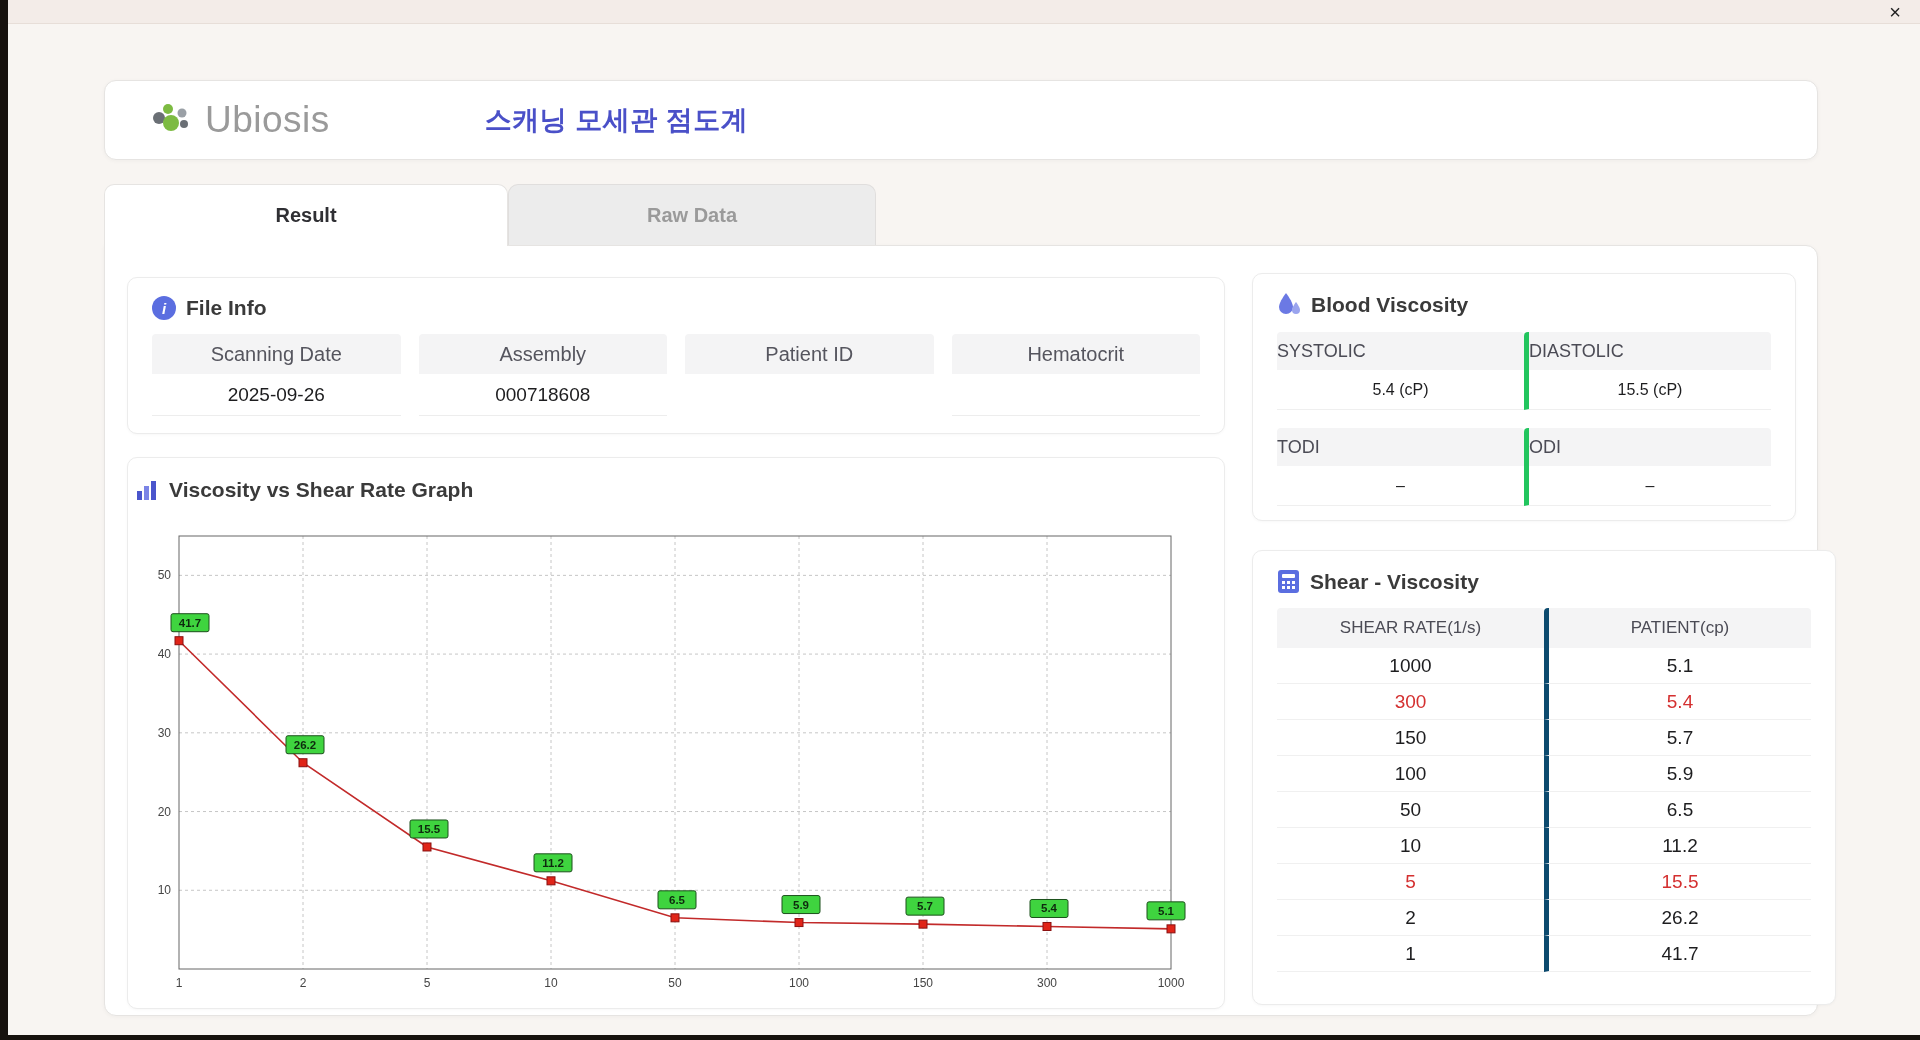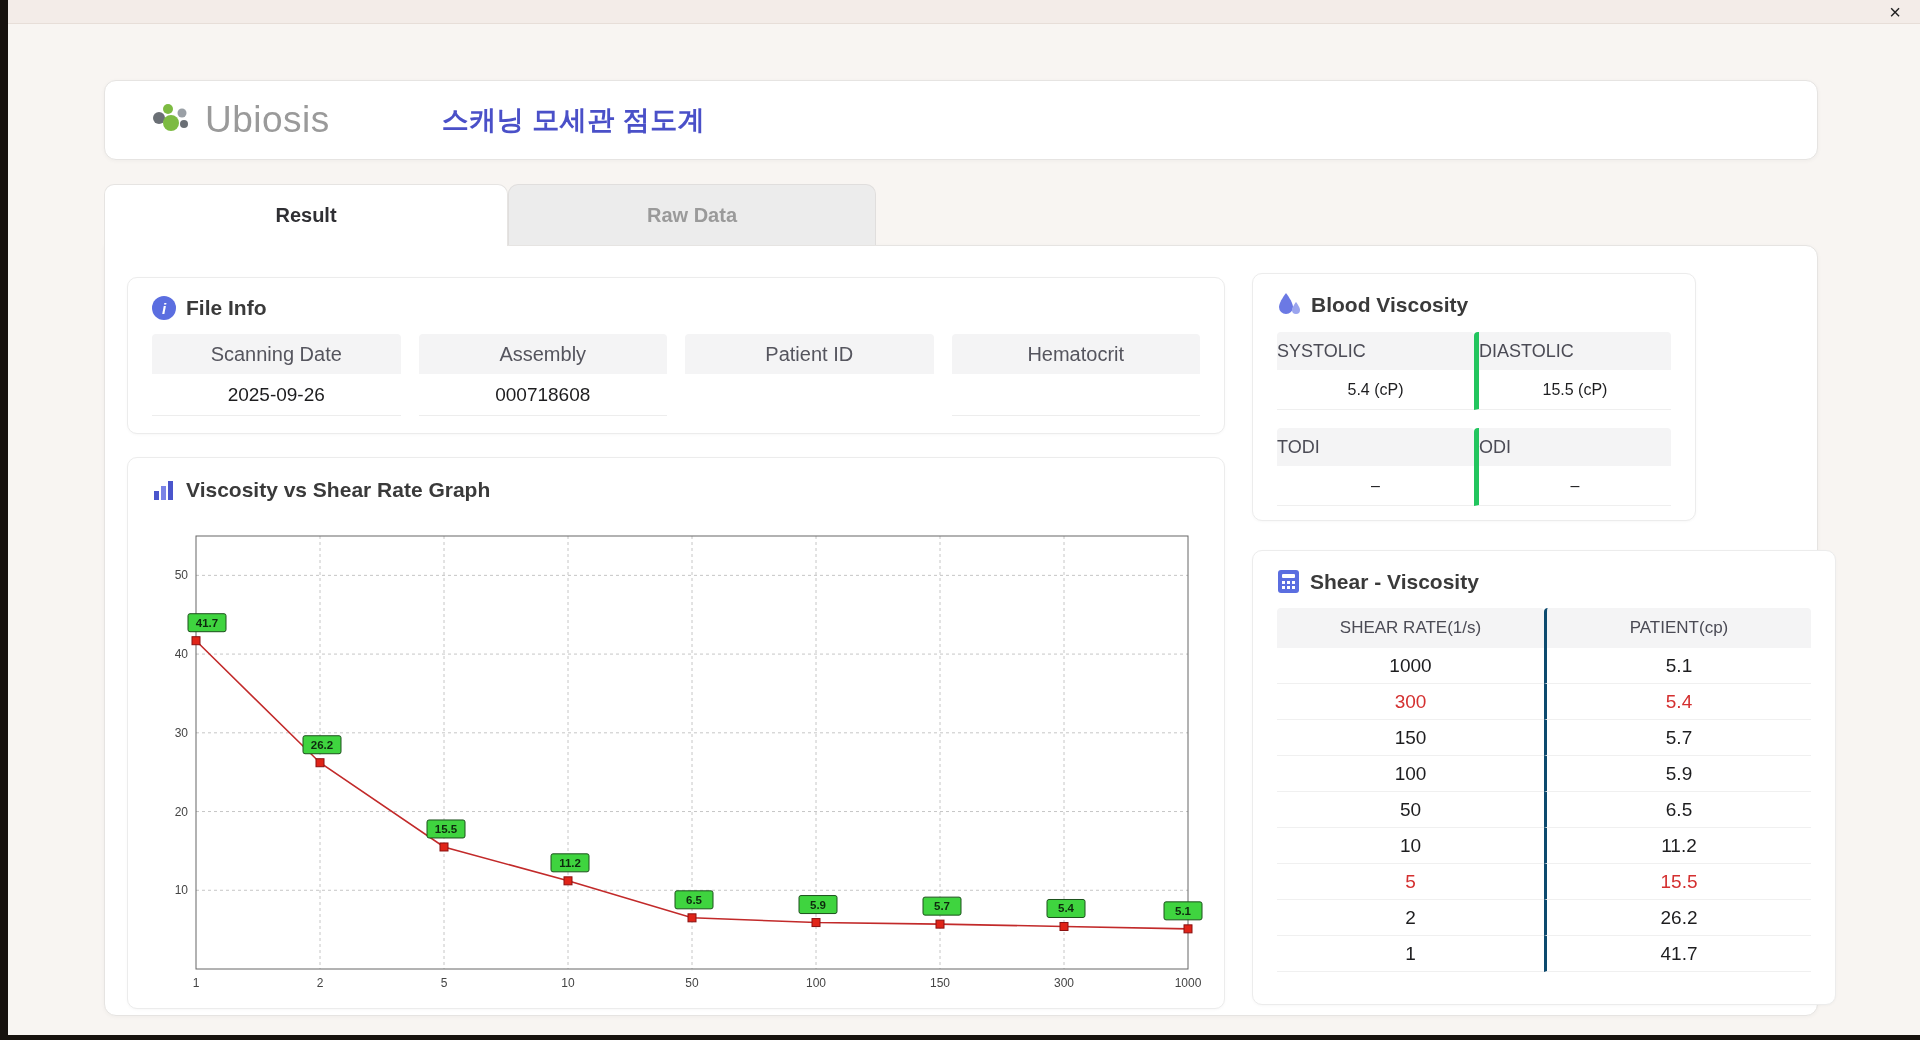--- a/index.html
+++ b/index.html
@@ -8,21 +8,21 @@
   body { font-family:"Liberation Sans", sans-serif; background:#f8f5f2; position:relative; }
 
   .edge-left  { position:absolute; left:0; top:0; width:8px; height:100%; background:#17120e; z-index:9; }
   .edge-bottom{ position:absolute; left:0; bottom:0; width:100%; height:5px; background:#17120e; z-index:9; }
   .titlebar   { position:absolute; left:0; top:0; width:100%; height:24px; background:#f3ece8; border-bottom:1px solid #e7ded8; }
   .close-btn  { position:absolute; right:12px; top:1px; width:26px; height:22px; background:transparent; border:none;
                 font-size:20px; line-height:22px; color:#222; cursor:pointer; font-family:"Liberation Sans",sans-serif; }
 
   .card { background:#ffffff; border:1px solid #e6e4e2; border-radius:12px; box-shadow:0 1px 4px rgba(0,0,0,0.04); }
 
-  .header-card { position:absolute; left:104px; top:80px; width:1714px; height:80px; display:flex; align-items:center; }
+  .header-card { position:absolute; left:104px; top:80px; width:1714px; height:80px; display:flex; align-items:center;gap:43px; }
   .brand { display:flex; align-items:center; margin-left:48px; }
   .brand svg { margin-right:8px; }
   .brand-text { font-size:37px; color:#9a9a9a; font-weight:500; letter-spacing:0.5px; }
   .app-title { font-size:27px; font-weight:bold; color:#4a50c8; margin-left:112px; letter-spacing:0.5px; }
 
   .tabs { position:absolute; left:104px; top:184px; height:62px; display:flex; z-index:3; }
   .tab { width:404px; height:61px; line-height:60px; text-align:center; font-size:20px; font-weight:600;
          color:#9a9a9a; background:#ececec; border:1px solid #e0dedd; border-bottom:none;
          border-radius:10px 10px 0 0; cursor:pointer; }
   .tab.active { width:404px; height:62px; background:#ffffff; color:#2f2f33; font-weight:bold;
@@ -38,37 +38,37 @@
   .info-icon { width:24px; height:24px; border-radius:50%; background:#5b6ee0; color:#fff; font-size:15px;
                font-weight:bold; font-style:italic; }
 
   .file-info-panel { left:22px; top:31px; width:1098px; height:157px; }
   .field-grid { display:grid; grid-template-columns:repeat(4,1fr); gap:18px; }
   .field-label { height:40px; line-height:40px; text-align:center; background:#f4f4f5; border-radius:4px 4px 0 0;
                  color:#55555e; font-size:20px; }
   .field-value { height:42px; line-height:42px; text-align:center; font-size:19px; color:#1d1d1f;
                  border-bottom:1px solid #ededed; }
 
-  .graph-panel { left:22px; top:211px; width:1098px; height:552px; padding:20px 24px; }
+  .graph-panel { left:22px; top:211px; width:1098px; height:552px; padding:20px 7px; }
   svg text { font-family:"Liberation Sans", sans-serif; }
 
   .right-col { position:absolute; left:1147px; top:27px; width:544px; display:flex; flex-direction:column; gap:29px; }
-  .bv-panel { position:relative; width:444px; height:248px; }
+  .bv-panel { position:relative; width:544px; height:248px; }
   .shear-panel { position:relative; width:584px; height:455px; }
   .right-col .panel { position:relative; left:0; top:0; }
 
   .bv-grid { display:grid; grid-template-columns:1fr 1fr; margin-bottom:18px; }
   .bv-head { height:38px; line-height:38px; background:#f4f4f5; color:#4b4b55; font-size:18px; border-radius:4px 4px 0 0; }
   .bv-val  { height:40px; line-height:40px; text-align:center; font-size:16px; color:#1d1d1f; border-bottom:1px solid #efefef; }
   .bv-val.sep, .bv-head.sep { border-left:5px solid #22c55e; }
 
   .st-row { display:grid; grid-template-columns:1fr 1fr; }
   .st-head { height:40px; line-height:40px; text-align:center; background:#f4f4f5; color:#4b4b55; font-size:17px; border-radius:4px 4px 0 0; }
   .st-cell { height:36px; line-height:36px; text-align:center; font-size:19px; color:#1d1d1f; border-bottom:1px solid #f0f0f0; }
-  .st-cell.sep, .st-head.sep { border-left:3px solid #0c4a6e; }
+  .st-cell.sep, .st-head.sep { border-left:5px solid #0c4a6e; }
   .st-row.hl .st-cell { color:#d43030; }
 </style>
 </head>
 <body>
 
 <div class="titlebar"></div>
 <button class="close-btn">×</button>
 <div class="edge-left"></div>
 <div class="edge-bottom"></div>
 

